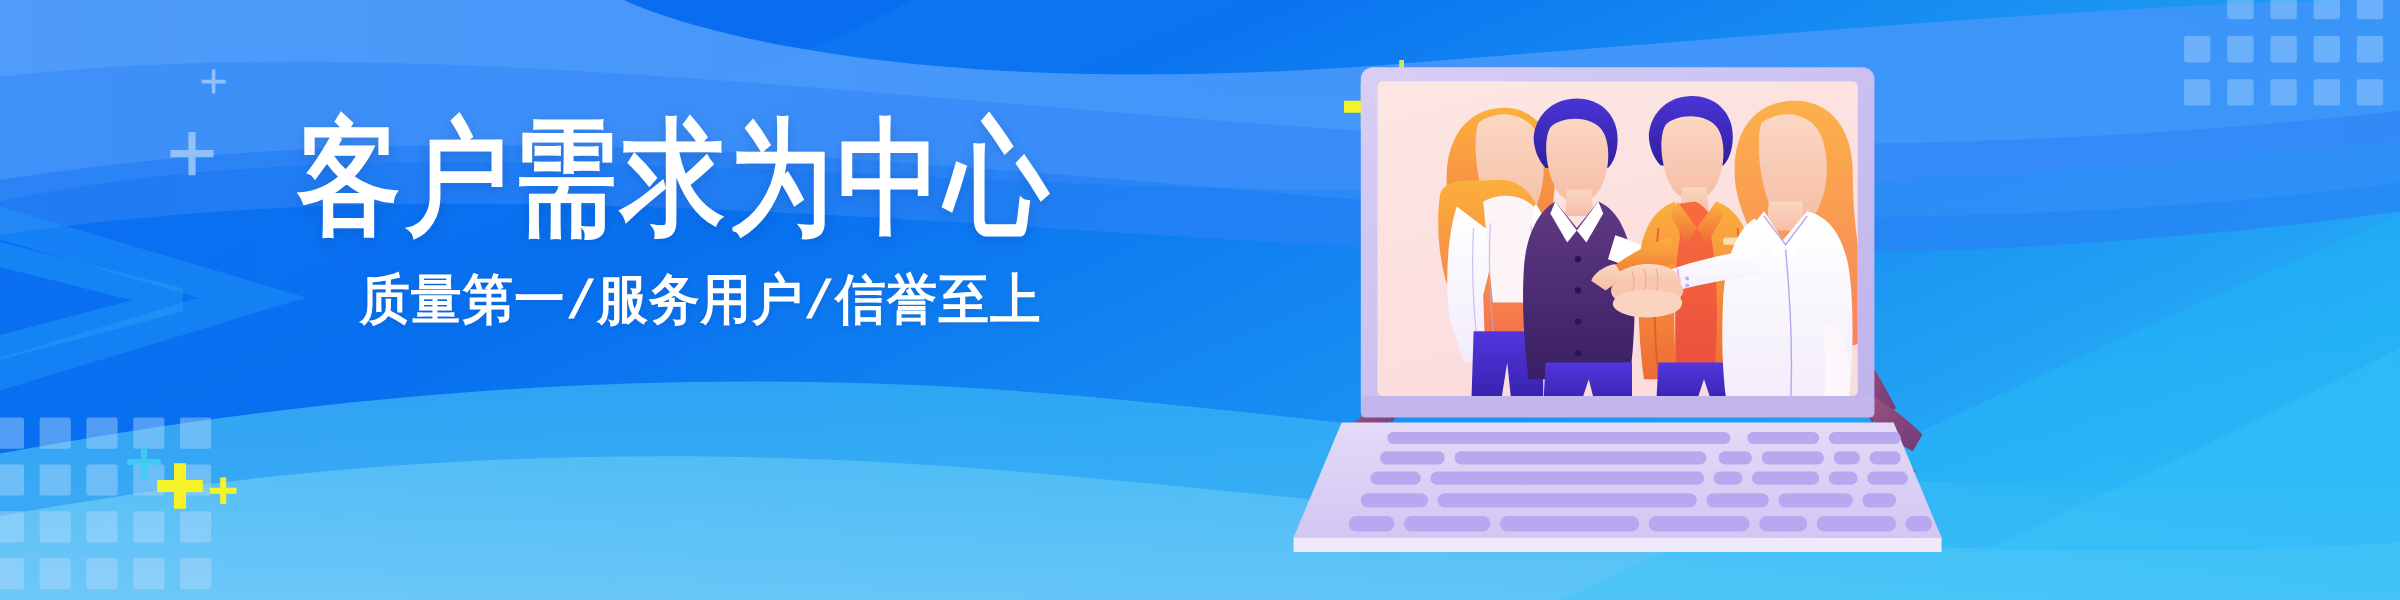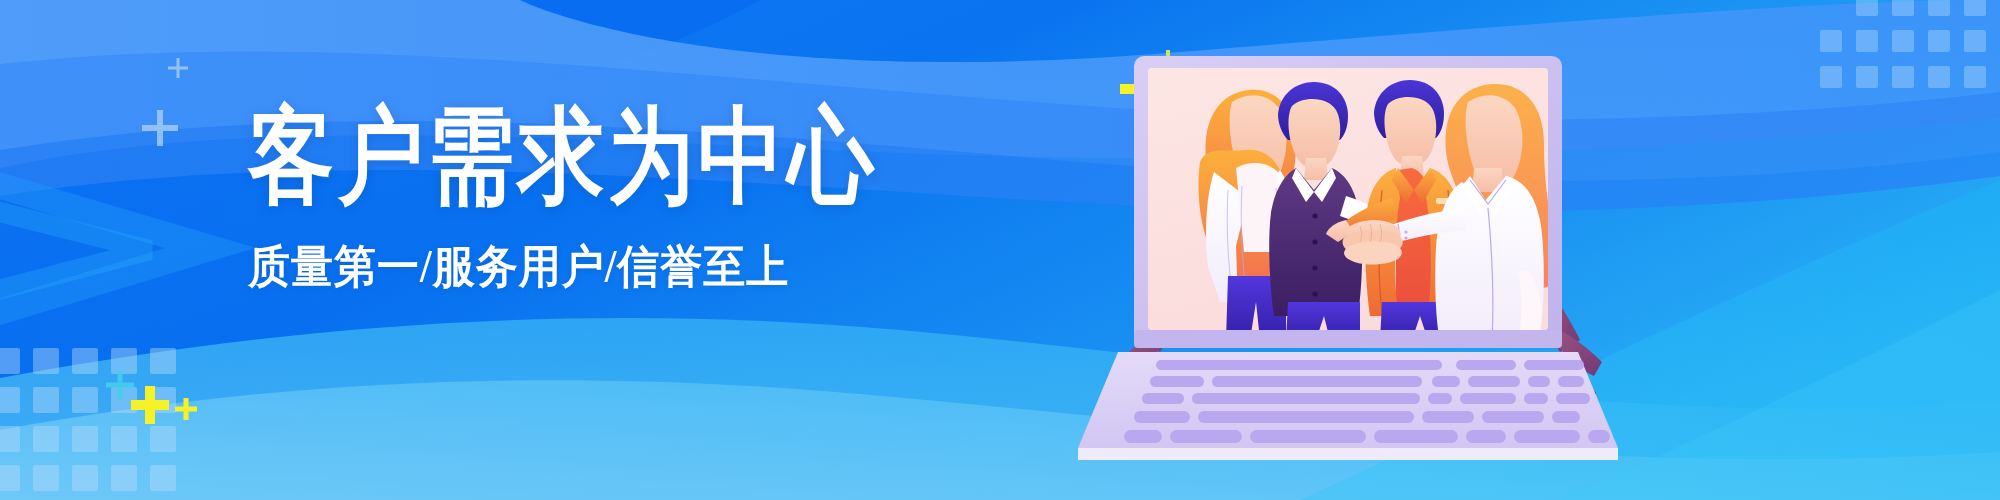--- a/index.html
+++ b/index.html
@@ -1,33 +1,33 @@
 <!DOCTYPE html>
 <html><head>
 <meta charset="utf-8">
 <style>
   html,body{margin:0;padding:0;background:#0a62e8;}
   *{box-sizing:border-box;}
   #banner{
     position:relative;width:2000px;height:500px;overflow:hidden;
-    font-family:Liberation Serif, serif;
+    font-family:Liberation Mono, monospace;
     background:linear-gradient(100deg,#1277f5 0%,#0a74f0 35%,#1f9af2 72%,#2fc0f5 100%);
   }
   .layer{position:absolute;top:0;left:0;width:100%;height:100%;pointer-events:none;}
   .layer svg{display:block;width:100%;height:100%;}
 
   
   #text-block{position:absolute;left:248px;top:104px;width:620px;}
   #headline{
     margin:0;color:#ffffff;font-size:86px;line-height:1.0;font-weight:bold;
     letter-spacing:4px;white-space:nowrap;
     transform:scaleY(1.22);transform-origin:left top;
     text-shadow:0 2px 10px rgba(0,40,110,.18);
   }
-  #subhead-wrap{margin-top:52px;}
+  #subhead-wrap{margin-top:38px;text-align:right;}
   #subhead{
     margin:0;color:#ffffff;font-size:42px;line-height:1.1;font-weight:bold;
     letter-spacing:1px;white-space:nowrap;
     transform:scaleY(1.08);transform-origin:left top;
     text-shadow:0 1px 6px rgba(0,40,110,.15);
   }
 
   
   #illustration{position:absolute;left:1110px;top:40px;width:520px;height:430px;}
   #illustration svg{display:block;width:100%;height:100%;overflow:visible;}

